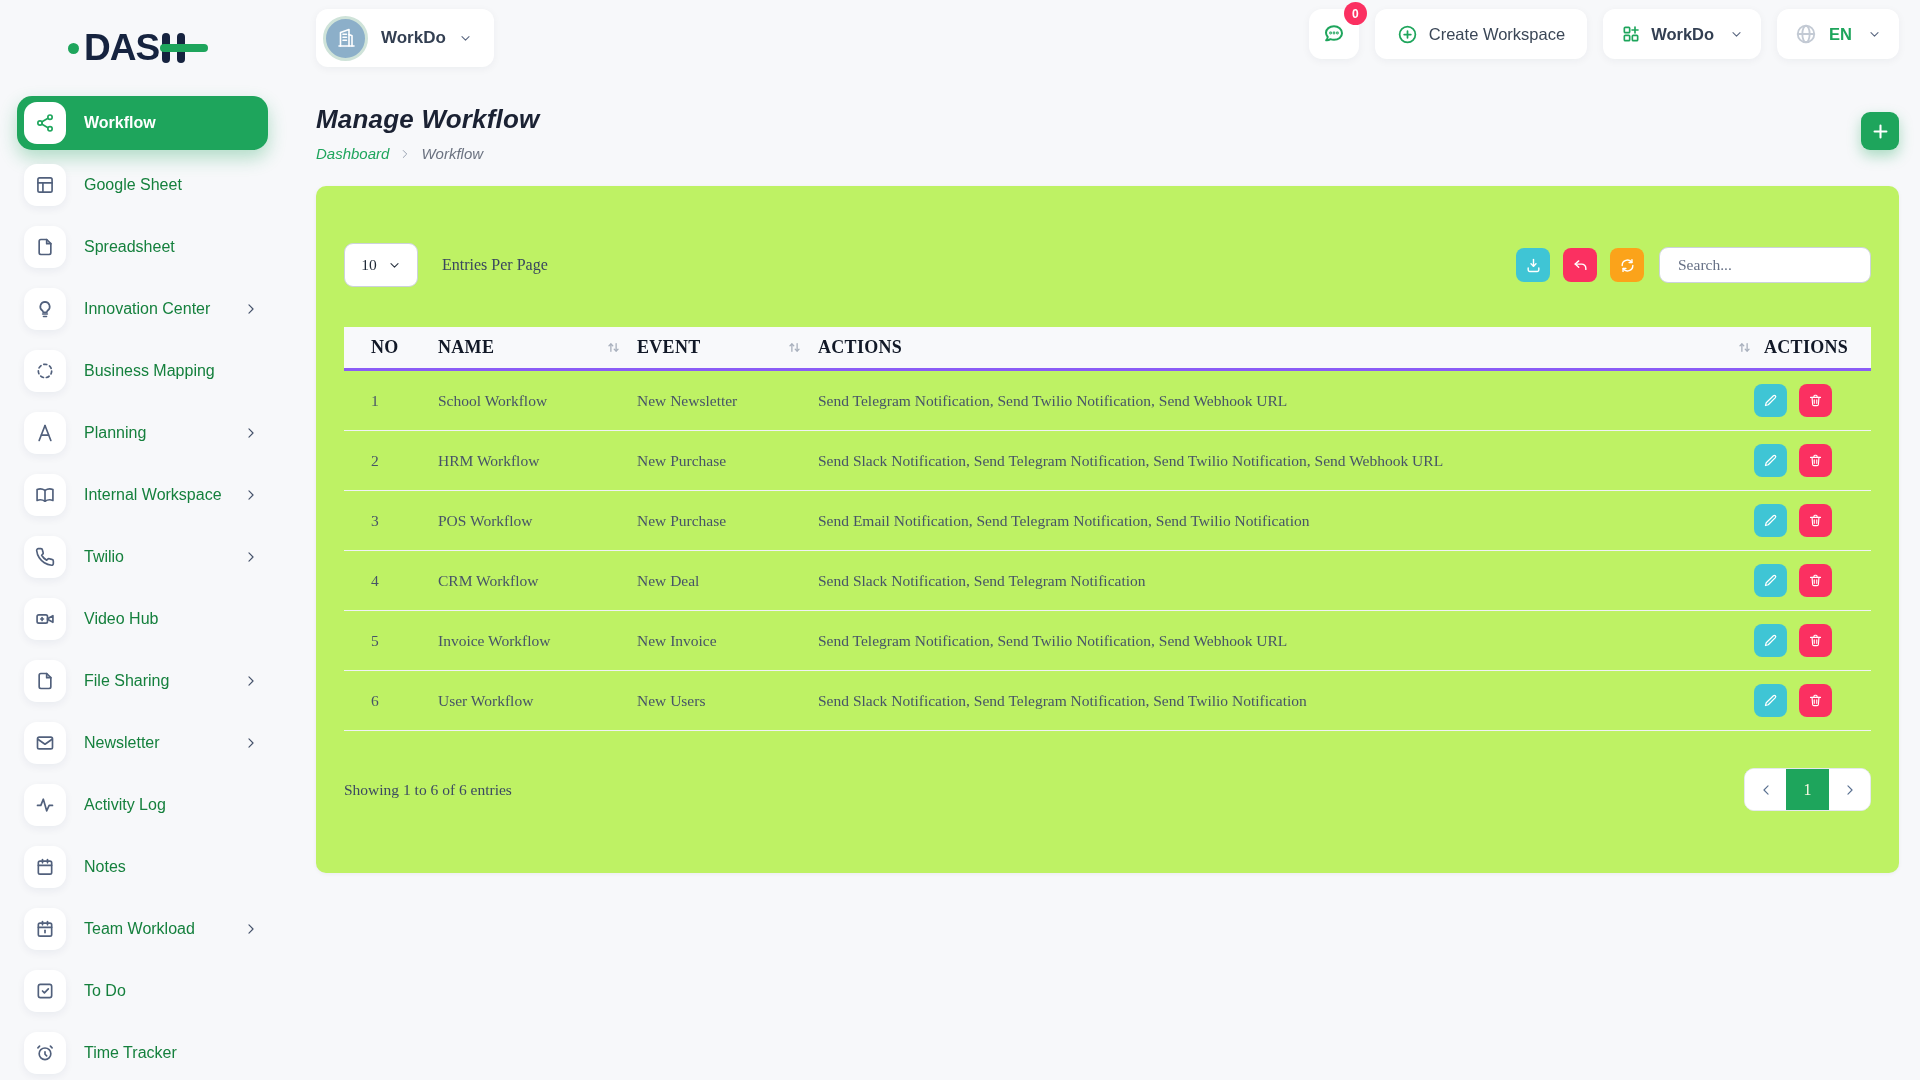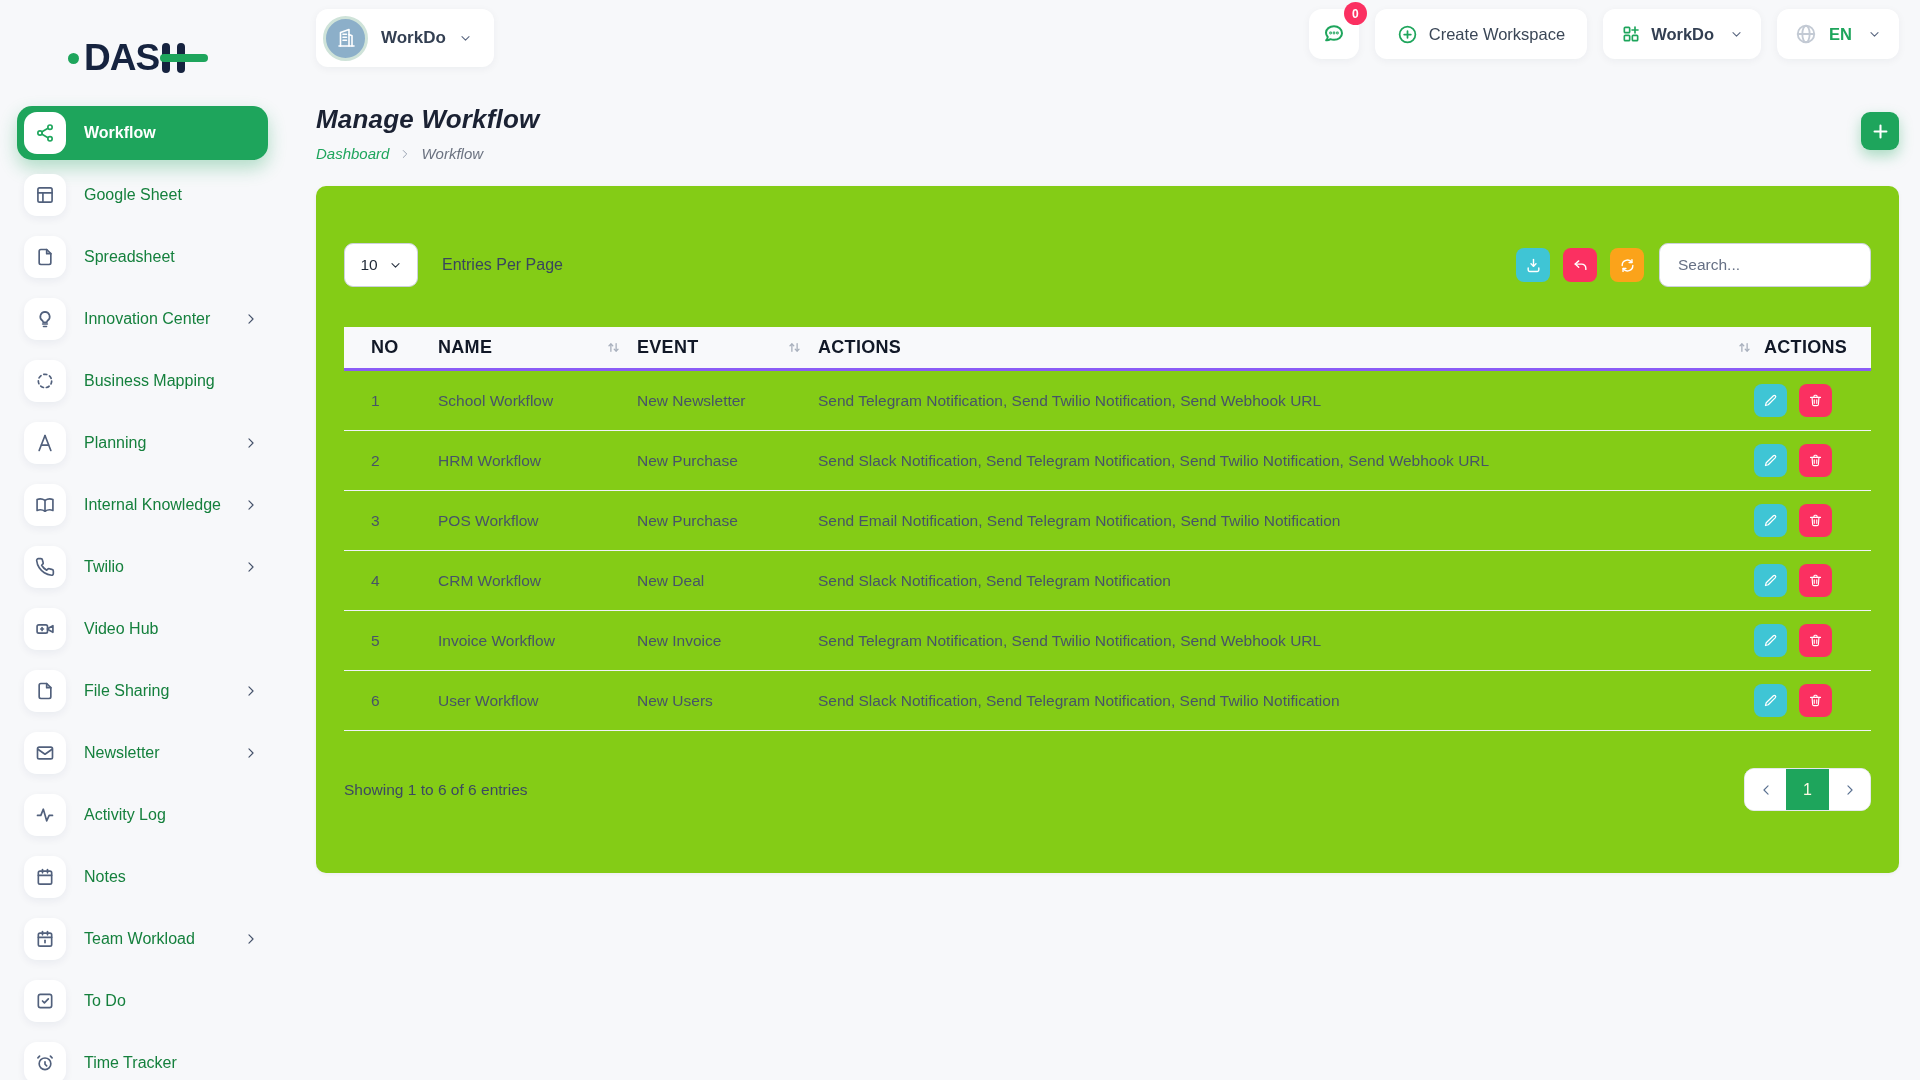--- a/index.html
+++ b/index.html
@@ -5,21 +5,21 @@
   * { margin:0; padding:0; box-sizing:border-box; }
   html,body { width:1920px; height:1080px; overflow:hidden; }
   body {
     font-family:"Liberation Sans","DejaVu Sans",sans-serif;
     background:var(--bg,#f7f8fa);
     color:#3d4a61;
   }
   .app { display:flex; width:1920px; height:1080px; }
 
   
-  .sidebar { width:296px; flex:0 0 296px; padding-top:32px; }
+  .sidebar { width:296px; flex:0 0 296px; padding-top:22px; }
   .logo { display:flex; align-items:center; margin:4px 0 26px 68px; height:44px; }
   .logo-dot { width:11px; height:11px; border-radius:50%; background:var(--primary,#1ea55c); margin-right:5px; }
   .logo-text { font-size:37px; font-weight:800; color:#16233f; letter-spacing:-1px; }
   .logo-h { position:relative; width:50px; height:30px; margin-left:3px; }
   .logo-h .bar-v { position:absolute; top:0; width:8px; height:30px; background:#16233f; border-radius:4px; }
   .logo-h .bar-v.b1 { left:0; } .logo-h .bar-v.b2 { left:15px; }
   .logo-h .bar-g { position:absolute; left:-2px; top:11px; width:48px; height:8px; background:var(--primary,#1ea55c); border-radius:4px; }
 
   .nav { }
   .nav-item { display:flex; align-items:center; height:54px; margin:8px 28px 8px 17px; padding:0 10px 0 7px; border-radius:15px; cursor:pointer; }
@@ -64,30 +64,30 @@
 
   .page-head { display:flex; align-items:flex-start; margin-top:28px;font-style:italic; }
   .page-title { font-size:26px; font-weight:700; color:#1b2233; letter-spacing:.2px; }
   .breadcrumb { display:flex; align-items:center; gap:10px; margin-top:10px; font-size:15px; }
   .bc-link { color:var(--primary,#1ea55c); cursor:pointer; }
   .bc-sep { color:#9aa3b2; display:flex; } .bc-sep svg { width:12px; height:12px; }
   .bc-current { color:#6b7280; }
   .add-btn { margin-left:auto; margin-top:8px; width:38px; height:38px; border-radius:9px; background:var(--primary,#1ea55c); box-shadow:0 6px 14px rgba(30,165,92,.35); border:none; color:#fff; display:flex; align-items:center; justify-content:center; cursor:pointer; }
   .add-btn svg { width:19px; height:19px; }
 
-  .card { margin-top:24px; background:#84cc16; border-radius:10px; box-shadow:0 1px 4px rgba(16,24,40,.05); padding:57px 28px 0; height:687px; }
+  .card { margin-top:24px; background:#bef264; border-radius:10px; box-shadow:0 1px 4px rgba(16,24,40,.05); padding:57px 28px 0; height:687px;font-family:Liberation Serif, serif; }
 
   .controls { display:flex; align-items:center; }
   .entries-select { width:74px; height:44px; border:1px solid #ccd2dc; border-radius:9px; background:#fff; display:flex; align-items:center; justify-content:center; gap:11px; font-size:15.5px; color:#1f2937; cursor:pointer; }
   .entries-select svg { width:13px; height:13px; color:#2a3342; }
   .entries-label { margin-left:24px; font-size:16px; font-weight:500; color:#39465e; }
   .ctl-right { margin-left:auto; display:flex; align-items:center; gap:13px; }
   .icon-btn { width:34px; height:34px; border:none; border-radius:8px; color:#fff; display:flex; align-items:center; justify-content:center; cursor:pointer; }
   .icon-btn svg { width:17px; height:17px; }
-  .search-input { width:212px; height:44px; margin-left:2px; border:1px solid #ccd2dc; border-radius:9px; padding:0 18px; font-size:15.5px; color:#374151; background:#fff; font-family:inherit; }
+  .search-input { width:212px; height:36px; margin-left:2px; border:1px solid #ccd2dc; border-radius:9px; padding:0 18px; font-size:15.5px; color:#374151; background:#fff; font-family:inherit; }
   .search-input::placeholder { color:#667085; }
 
   
   .tbl { margin-top:40px; }
   .tbl-header, .tbl-row { display:grid; grid-template-columns:94px 199px 181px 1fr 150px; align-items:center; }
   .tbl-header { height:44px; background:#f8f9fb; border-bottom:3px solid #8b5cf6; font-size:18px; font-weight:700; color:#111827; letter-spacing:.3px; }
   .th { display:flex; align-items:center; }
   .th.first { padding-left:27px; }
   .th.sortable { justify-content:space-between; padding-right:16px; }
   .sort-icon { display:flex; color:#a8b0bd; }
@@ -193,21 +193,21 @@
             </svg>
           </span>
         </div>
         <div class="nav-item">
           <span class="nav-icon">
             <svg viewBox="0 0 24 24" fill="none" stroke="currentColor" stroke-width="2" stroke-linecap="round" stroke-linejoin="round">
               <path d="M2.5 5.5C5.5 4.3 9 4.5 12 6.5c3-2 6.5-2.2 9.5-1v13c-3-1.2-6.5-1-9.5 1-3-2-6.5-2.2-9.5-1z"></path>
               <path d="M12 6.5v13"></path>
             </svg>
           </span>
-          <span class="nav-label">Internal Knowledge</span>
+          <span class="nav-label">Internal Workspace</span>
           <span class="nav-chevron">
             <svg viewBox="0 0 24 24" fill="none" stroke="currentColor" stroke-width="2" stroke-linecap="round" stroke-linejoin="round">
               <path d="m8.5 5 7 7-7 7"></path>
             </svg>
           </span>
         </div>
         <div class="nav-item">
           <span class="nav-icon">
             <svg viewBox="0 0 24 24" fill="none" stroke="currentColor" stroke-width="2" stroke-linecap="round" stroke-linejoin="round">
               <path d="M22 16.9v3a2 2 0 0 1-2.2 2 19.8 19.8 0 0 1-8.6-3A19.5 19.5 0 0 1 5.1 13 19.8 19.8 0 0 1 2 4.2 2 2 0 0 1 4 2h3a2 2 0 0 1 2 1.7c.1.96.36 1.9.74 2.8a2 2 0 0 1-.45 2.1L8 9.9a16 16 0 0 0 6 6l1.3-1.3a2 2 0 0 1 2.1-.45c.9.38 1.84.64 2.8.74A2 2 0 0 1 22 16.9z"></path>

